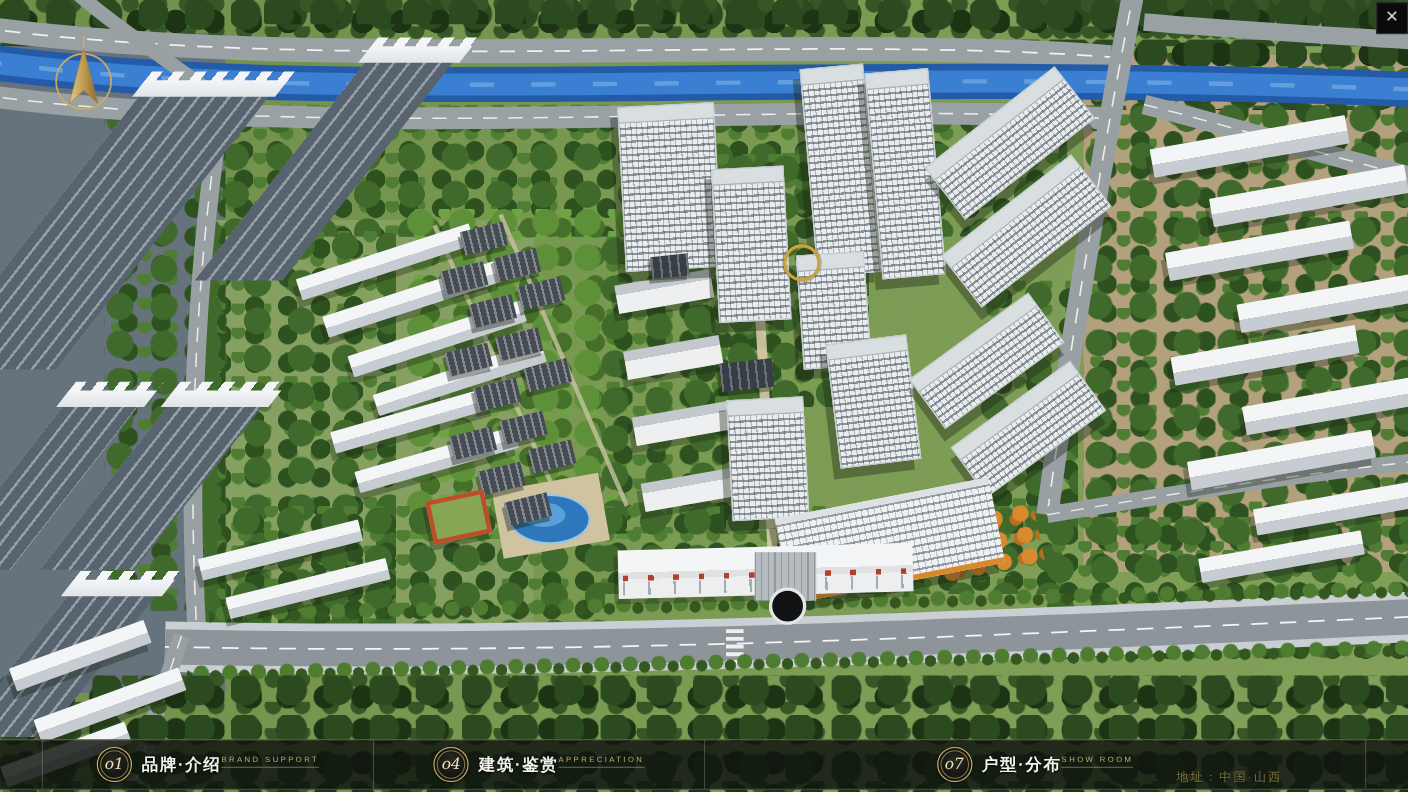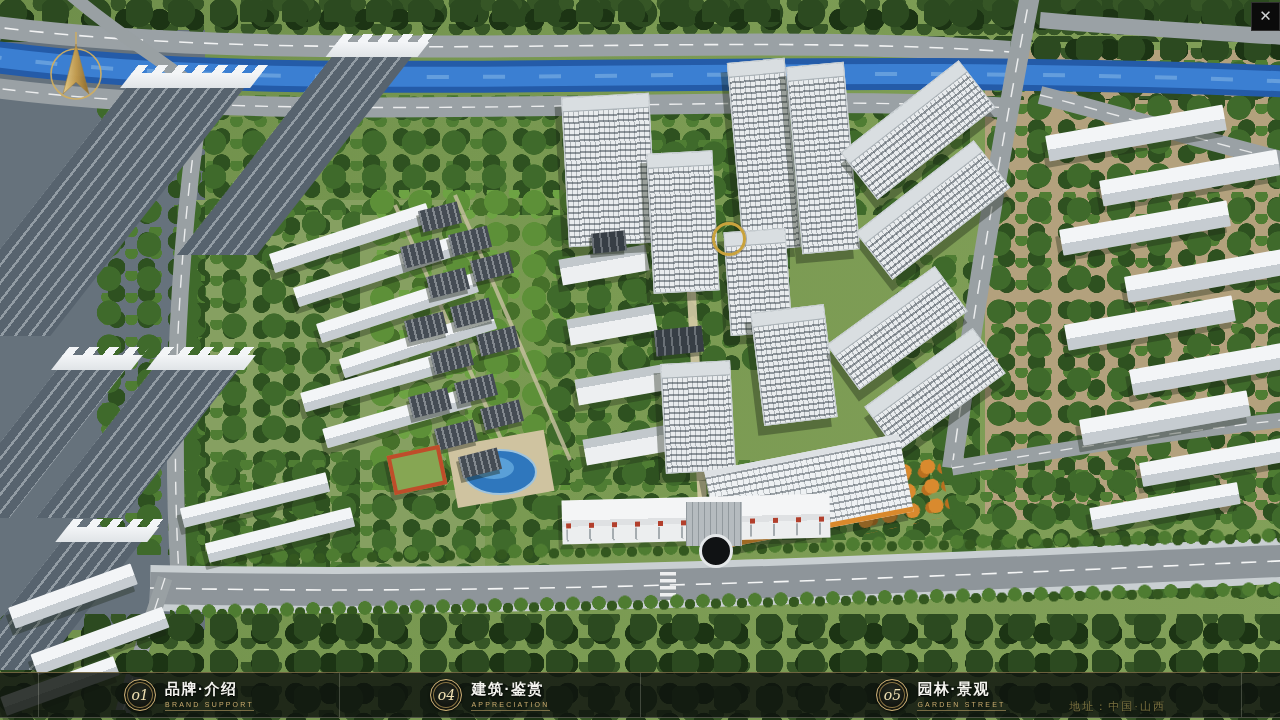--- a/index.html
+++ b/index.html
@@ -67,21 +67,21 @@
   .nav-group{flex:1;display:flex;}
   .nav-item{flex:1;display:flex;align-items:center;justify-content:center;gap:9px;
       border-left:1px solid rgba(230,230,215,.22);cursor:pointer;}
   .nav-group.right .nav-item:last-child{border-right:1px solid rgba(230,230,215,.22);}
   .badge{width:30px;height:30px;border-radius:50%;flex:none;
       border:1px solid #cdb076;
       box-shadow:inset 0 0 0 2px #14170f, inset 0 0 0 3px #8a7443, 0 1px 3px rgba(0,0,0,.6);
       background:radial-gradient(circle at 50% 40%, #262b22, #0d100c 75%);
       color:#efe0b2;font:italic 14px "DejaVu Serif",serif;
       display:flex;align-items:center;justify-content:center;}
-  .nav-txt{display:flex;flex-direction:column;align-items:flex-start;}
+  .nav-txt{display:flex;flex-direction:row;align-items:flex-start;}
   .nav-cn{font-size:15px;font-weight:bold;color:#f4f4ef;letter-spacing:1.5px;
       text-shadow:0 1px 2px #000;white-space:nowrap;}
   .nav-en{font-size:7px;color:#c9ab6e;letter-spacing:2.2px;border-bottom:1px solid rgba(201,171,110,.55);
       padding-bottom:2px;margin-top:2px;white-space:nowrap;}
   .logo-slot{width:132px;flex:none;position:relative;}
   .logo-panel{position:absolute;left:50%;transform:translateX(-50%);top:-26px;width:128px;height:86px;
       background:linear-gradient(160deg,#23282e,#0d1013);
       border:1px solid #41464d;box-shadow:inset 0 0 0 3px rgba(0,0,0,.4), inset 0 0 0 4px rgba(190,160,95,.45), 0 2px 6px rgba(0,0,0,.5);
       cursor:pointer;}
   .seal{width:30px;height:30px;border-radius:50%;border:1px solid #c9ab6e;margin:7px auto 3px;
@@ -299,23 +299,23 @@
         <span class="nav-txt">
             <span class="nav-cn">建筑·鉴赏</span>
             <span class="nav-en">APPRECIATION</span>
           </span>
       </div>
     </div>
 
 
     <div class="nav-group right">
       <div class="nav-item">
-        <span class="badge">o5</span>
+        <span class="badge">o7</span>
         <span class="nav-txt">
-            <span class="nav-cn">园林·景观</span>
-            <span class="nav-en">GARDEN STREET</span>
+            <span class="nav-cn">户型·分布</span>
+            <span class="nav-en">SHOW ROOM</span>
           </span>
       </div>
     </div>
   </div>
 
   <div class="address">地址：中国·山西</div>
 </div>
 
 </body></html>

